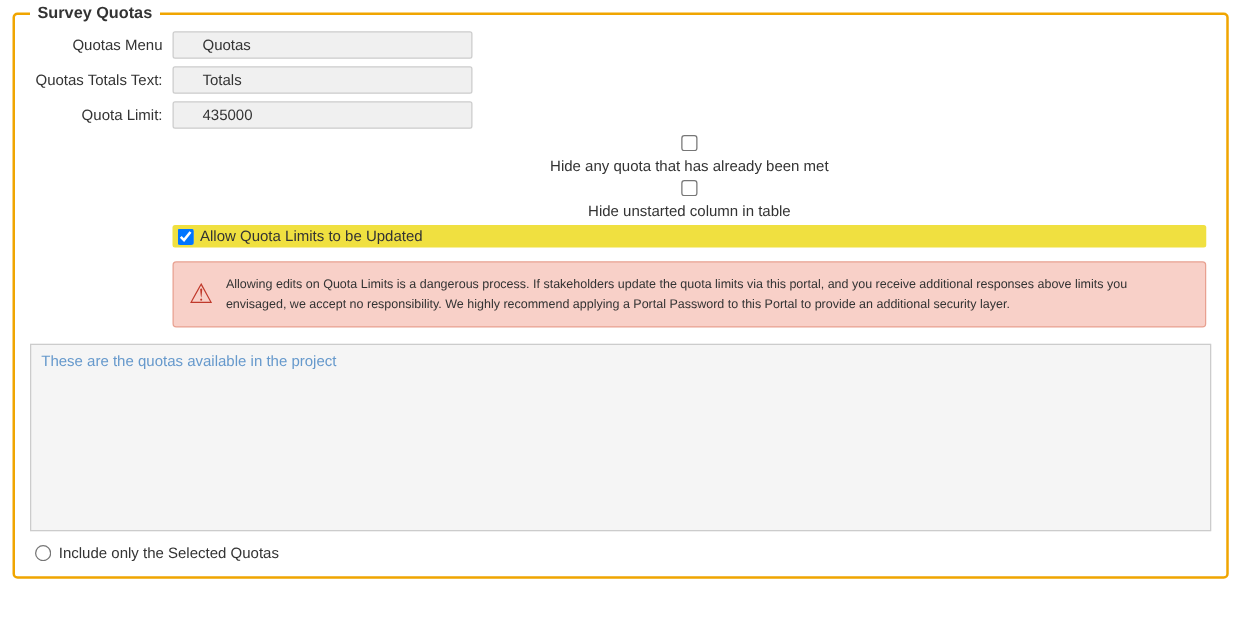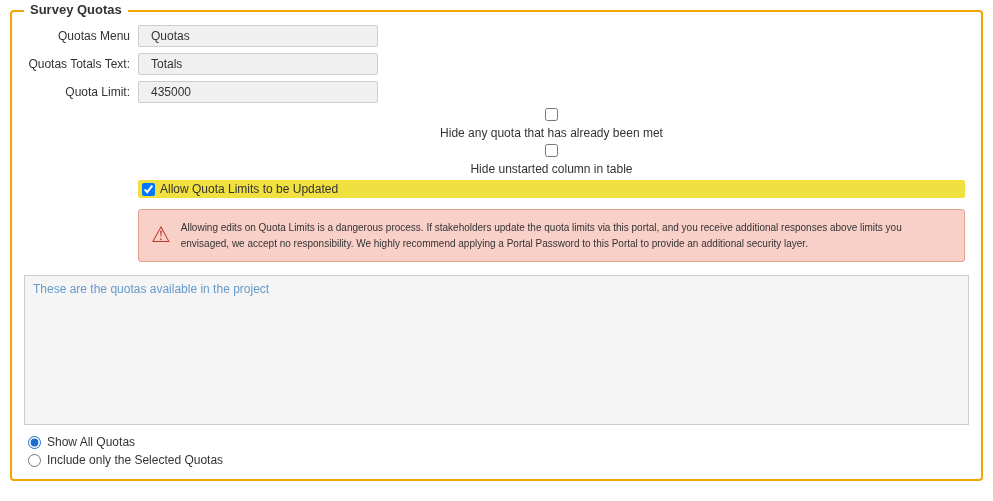--- a/index.html
+++ b/index.html
@@ -58,21 +58,21 @@
     }
 
     .input-cell {
       padding-left: 4px;
     }
 
     .text-input {
       width: 240px;
       border: 1px solid #ccc;
       background: #f0f0f0;
-      padding: 3px 12px;
+      padding: 3px 23px;
       font-size: 12px;
       color: #333;
       border-radius: 2px;
     }
 
     .checkbox-row td {
       padding: 2px 4px;
     }
 
     .checkbox-label {
@@ -236,21 +236,17 @@
     </tr>
   </tbody>
     </table>
 
   <div class="quota-textarea-wrapper">
     <span class="quota-placeholder">These are the quotas available in the project</span>
   </div>
 
   <div class="radio-section">
     <label class="radio-label">
-      <input type="radio" name="quota_filter" checked="" style="">
-      <span>Show All Quotas</span>
-    </label>
-    <label class="radio-label">
       <input type="radio" name="quota_filter" style="">
       <span>Include only the Selected Quotas</span>
     </label>
   </div>
 </div>
 
 </body></html>

